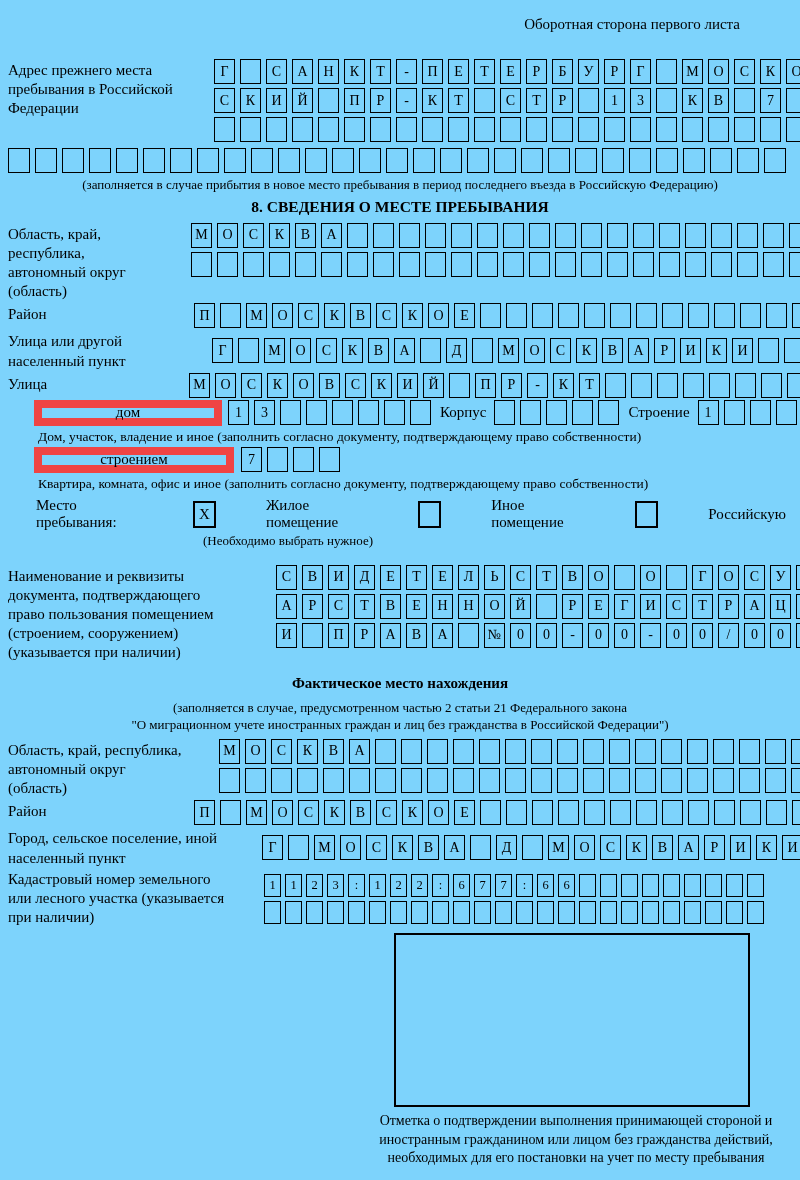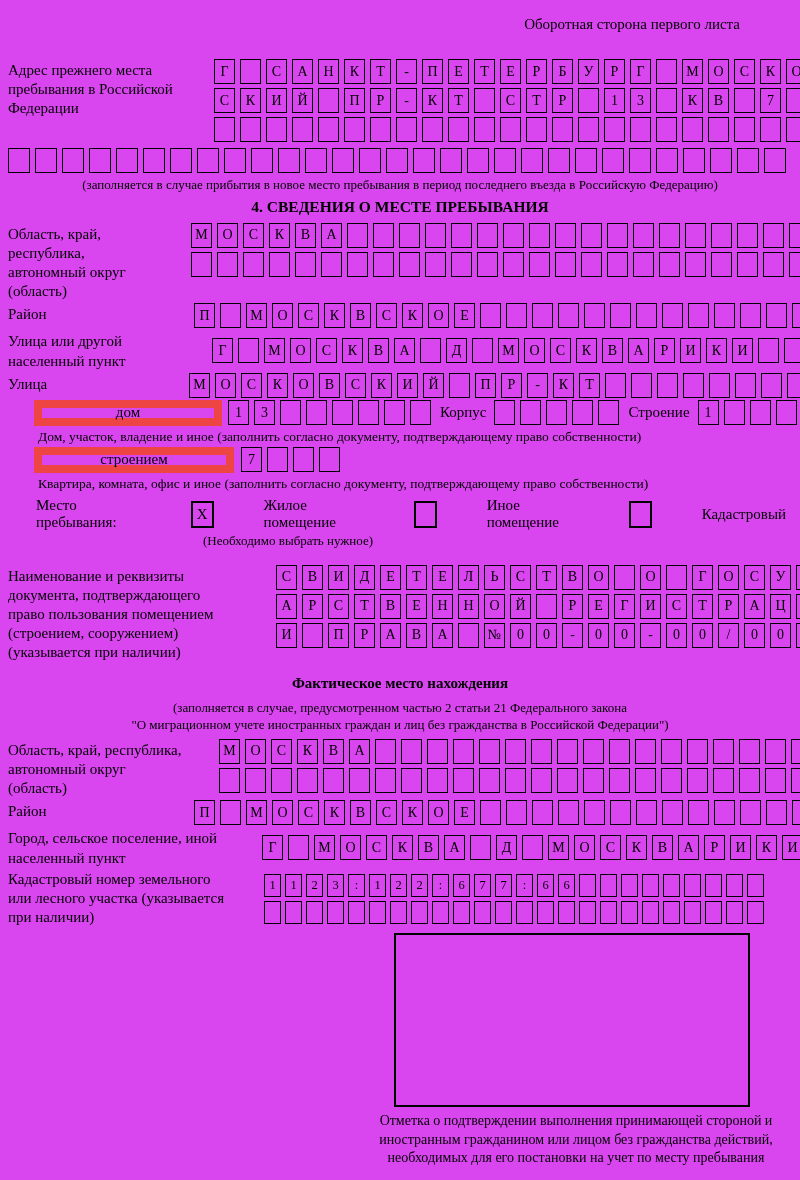--- a/index.html
+++ b/index.html
@@ -1,18 +1,18 @@
 <!DOCTYPE html>
 <html><head>
 <meta charset="utf-8">
 <style>
   html,body { margin:0; padding:0; background:#fff; }
   .page {
     position:relative; width:800px; height:1180px; box-sizing:border-box;
-    padding:8px 8px 0 8px; overflow:hidden; background:#d946ef; color:#000;
+    padding:8px 8px 0 8px; overflow:hidden; background:#7dd3fc; color:#000;
     font-family:"Liberation Serif","DejaVu Serif",serif; font-size:15px;
   }
   .header-note { text-align:right; padding-right:52px; margin-top:8px; font-size:15px; }
 
   .frow { display:flex; align-items:flex-start; margin-bottom:2px;gap:36px; }
   .frow.vcenter { align-items:center; }
   .flabel { flex:none; font-size:15px; line-height:1.28; padding-top:2px; }
   .w170{width:170px} .w147{width:147px} .w150{width:150px} .w168{width:168px}
   .w145{width:145px} .w232{width:232px} .w175{width:175px} .w218{width:218px} .w220{width:220px}
 
@@ -173,21 +173,21 @@
       <span class="cell"></span>
       <span class="cell"></span>
       <span class="cell"></span>
       <span class="cell"></span>
       <span class="cell"></span>
       <span class="cell"></span>
       <span class="cell"></span>
     </div>
   <div class="caption center">(заполняется в случае прибытия в новое место пребывания в период последнего въезда в Российскую Федерацию)</div>
 
-  <div class="s-title">4. СВЕДЕНИЯ О МЕСТЕ ПРЕБЫВАНИЯ</div>
+  <div class="s-title">8. СВЕДЕНИЯ О МЕСТЕ ПРЕБЫВАНИЯ</div>
 
   <div class="frow">
     <div class="flabel w147">Область, край, республика, автономный округ (область)</div>
     <div>
       <div class="crow">
           <span class="cell">М</span>
           <span class="cell">О</span>
           <span class="cell">С</span>
           <span class="cell">К</span>
           <span class="cell">В</span>
@@ -371,21 +371,21 @@
   </div>
   <div class="caption big indent">Квартира, комната, офис и иное (заполнить согласно документу, подтверждающему право собственности)</div>
 
   <div class="mesto-row">
     <span class="opt-label">Место пребывания:</span>
     <span class="checkbox">X</span>
     <span class="opt-label">Жилое помещение</span>
     <span class="checkbox"></span>
     <span class="opt-label">Иное помещение</span>
     <span class="checkbox"></span>
-    <span class="opt-label">Кадастровый</span>
+    <span class="opt-label">Российскую</span>
   </div>
   <div class="caption mesto-cap">(Необходимо выбрать нужное)</div>
 
   <div class="frow doc-block">
     <div class="flabel w232">Наименование и реквизиты документа, подтверждающего право пользования помещением (строением, сооружением) (указывается при наличии)</div>
     <div>
       <div class="crow">
           <span class="cell">С</span>
           <span class="cell">В</span>
           <span class="cell">И</span>

